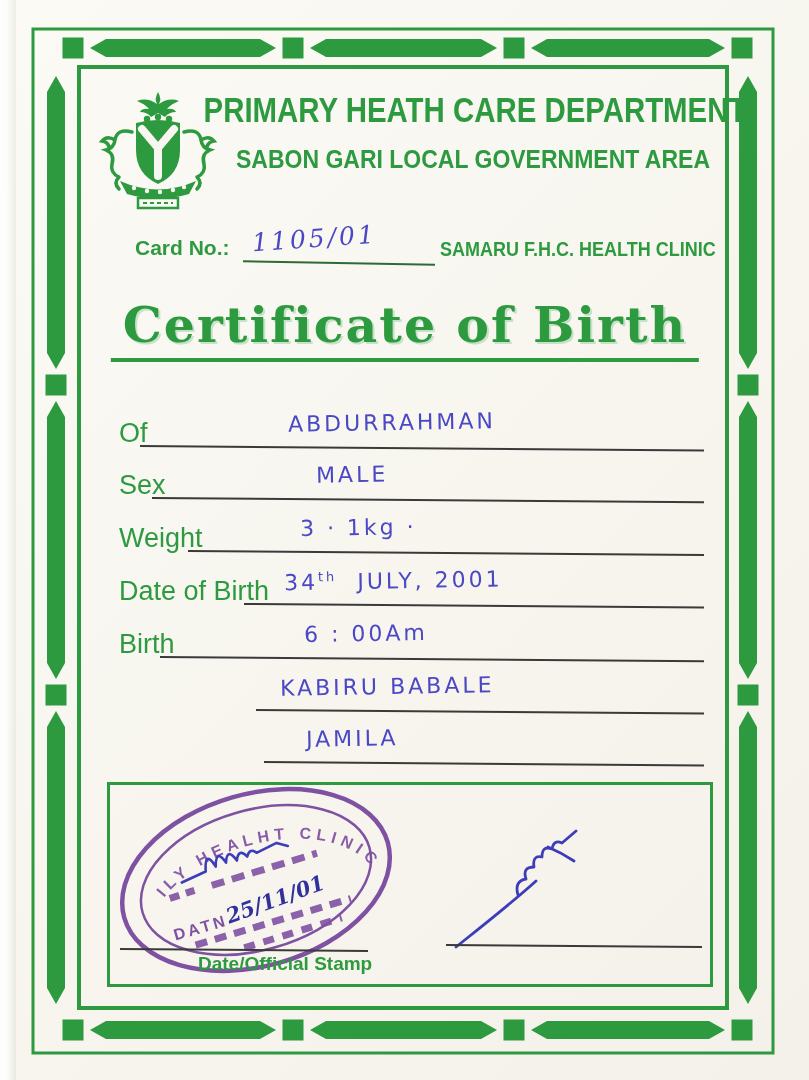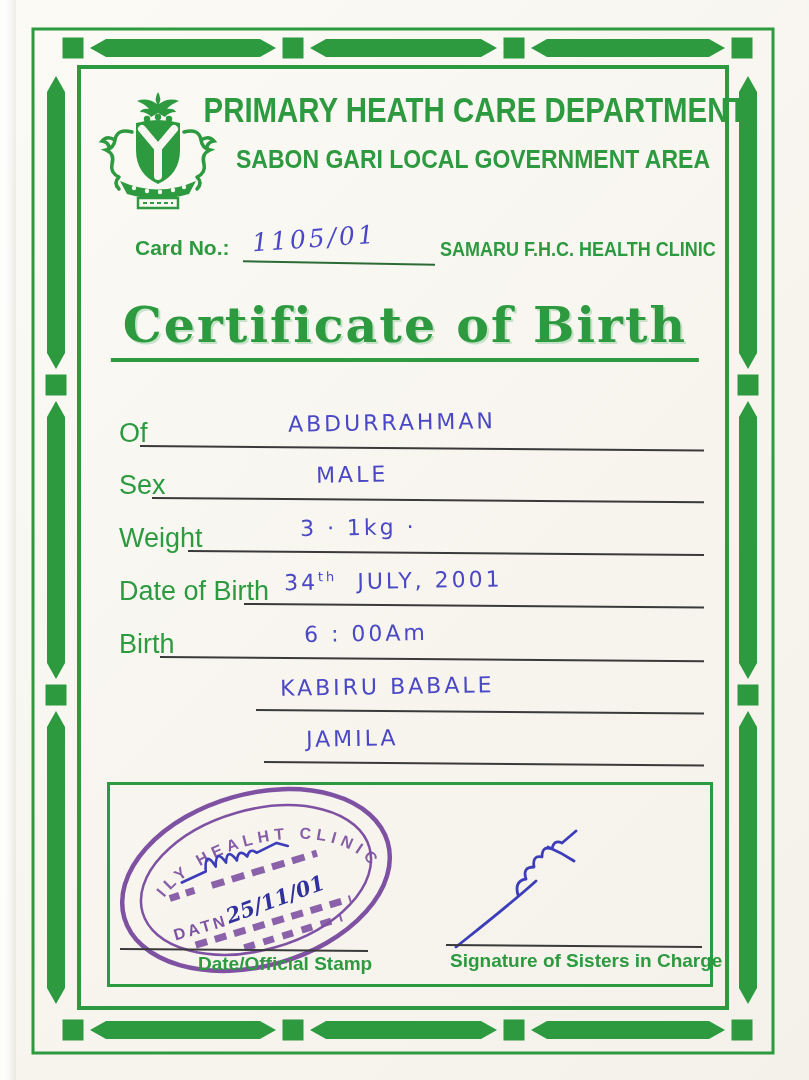--- a/index.html
+++ b/index.html
@@ -184,14 +184,13 @@
       <text class="st-text" x="-94" y="36" font-size="16">DATN</text>
       <text class="st-date" x="-40" y="32" font-size="21" transform="rotate(-4)">25/11/01</text>
       <line x1="-76" y1="46" x2="86" y2="44" class="st-dash" stroke-dasharray="12 8"></line>
       <line x1="-30" y1="62" x2="72" y2="60" class="st-dash" stroke-dasharray="11 9" opacity="0.6"></line>
     </g>
     <path class="sig" stroke-width="2.8" d="M346,162 C376,138 404,116 426,96 M408,110 Q404,96 416,94 Q412,82 424,82 Q422,70 432,72 Q432,60 442,64 Q444,54 452,58 L466,46 M438,62 Q452,68 464,76"></path>
     <line x1="10" y1="164" x2="258" y2="166" class="lbl-line"></line>
     <line x1="336" y1="160" x2="592" y2="162" class="lbl-line"></line>
   </svg>
   <div class="box-label lbl-left">Date/Official Stamp</div>
-  <div class="box-label lbl-right">Signature of Sisters in Charge</div>
 </div>
 
 </body></html>

